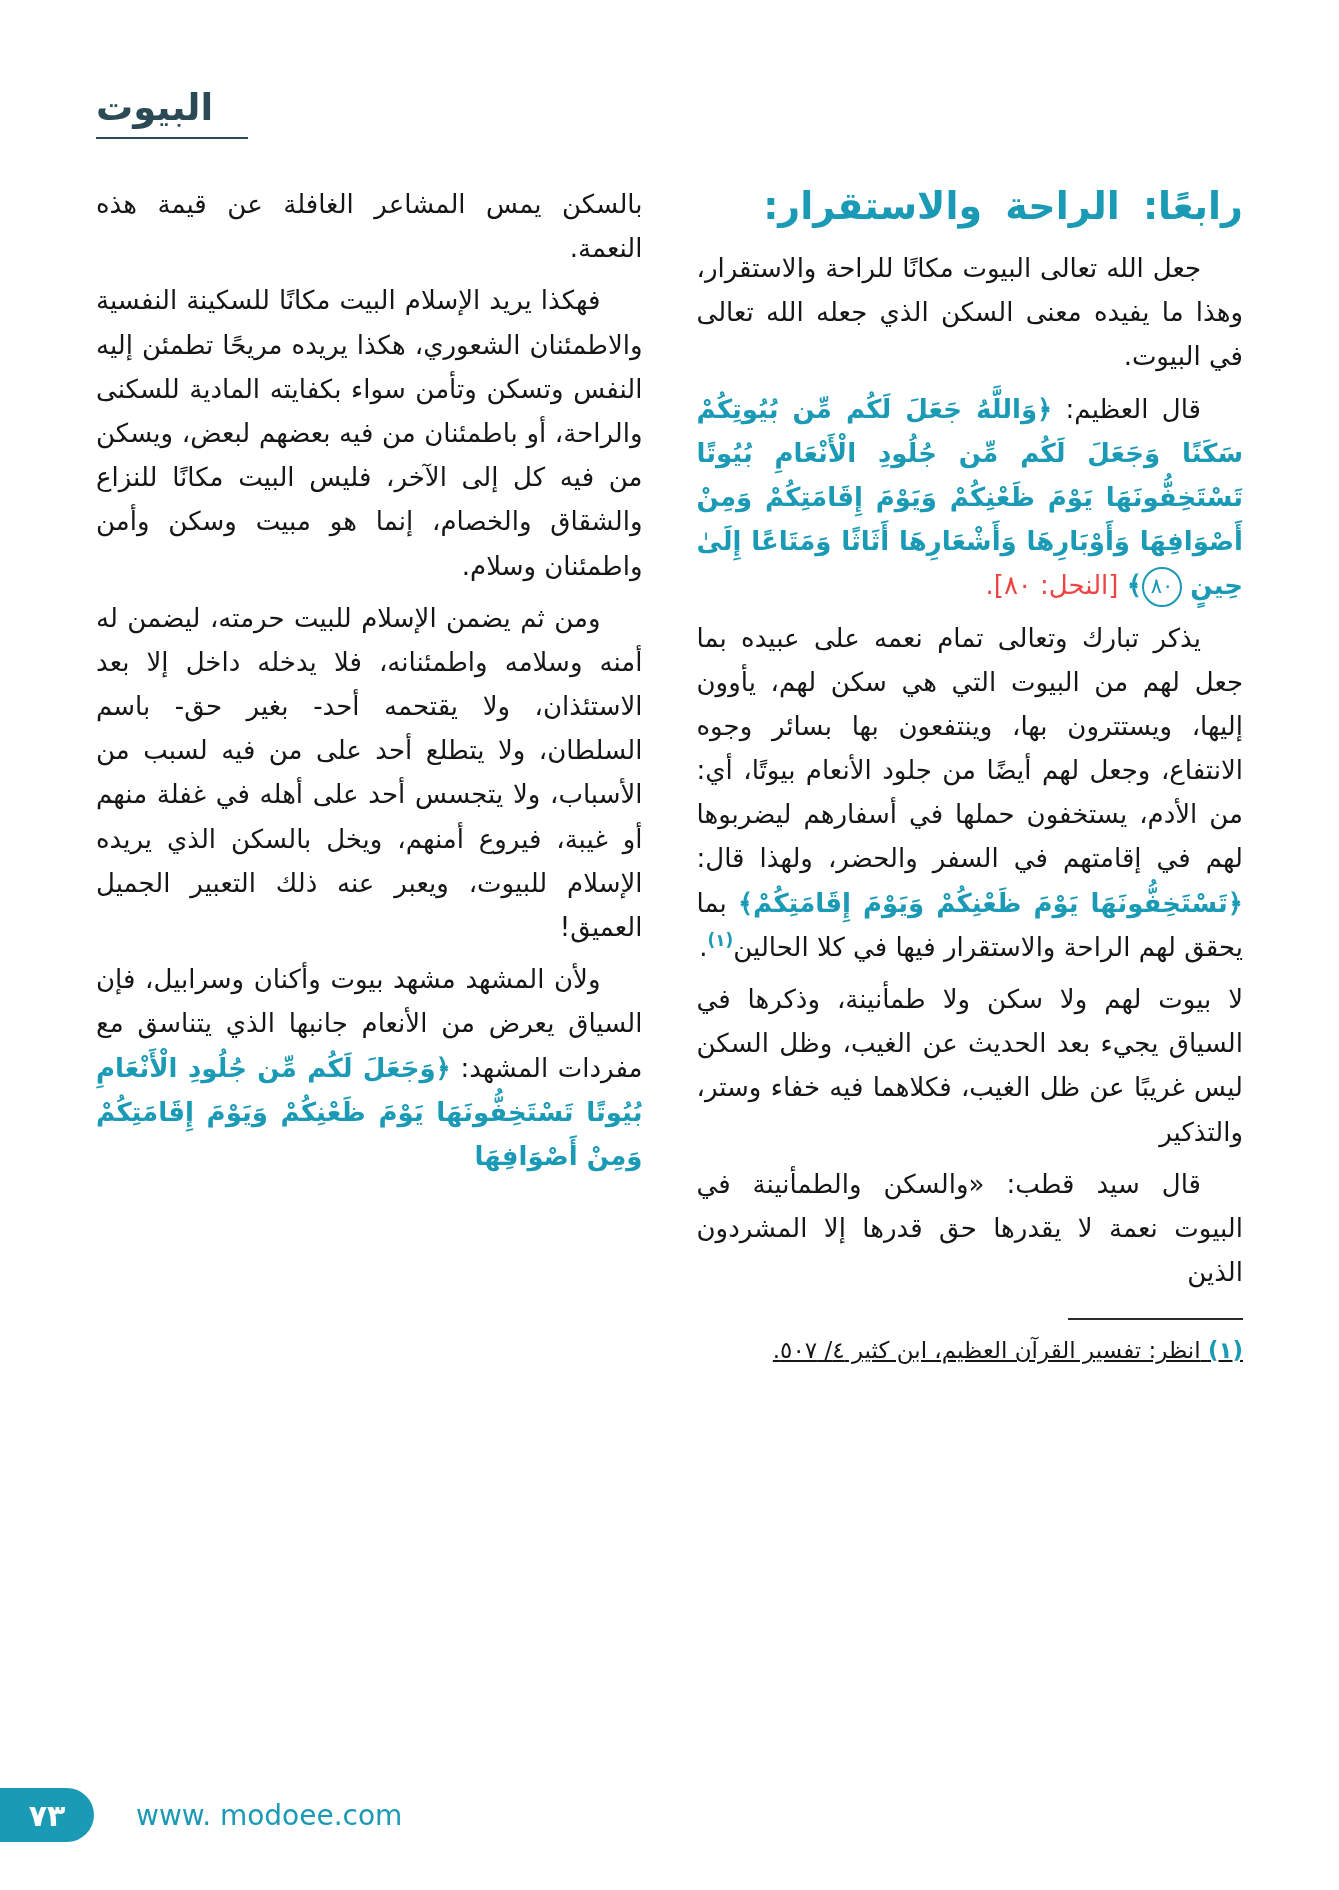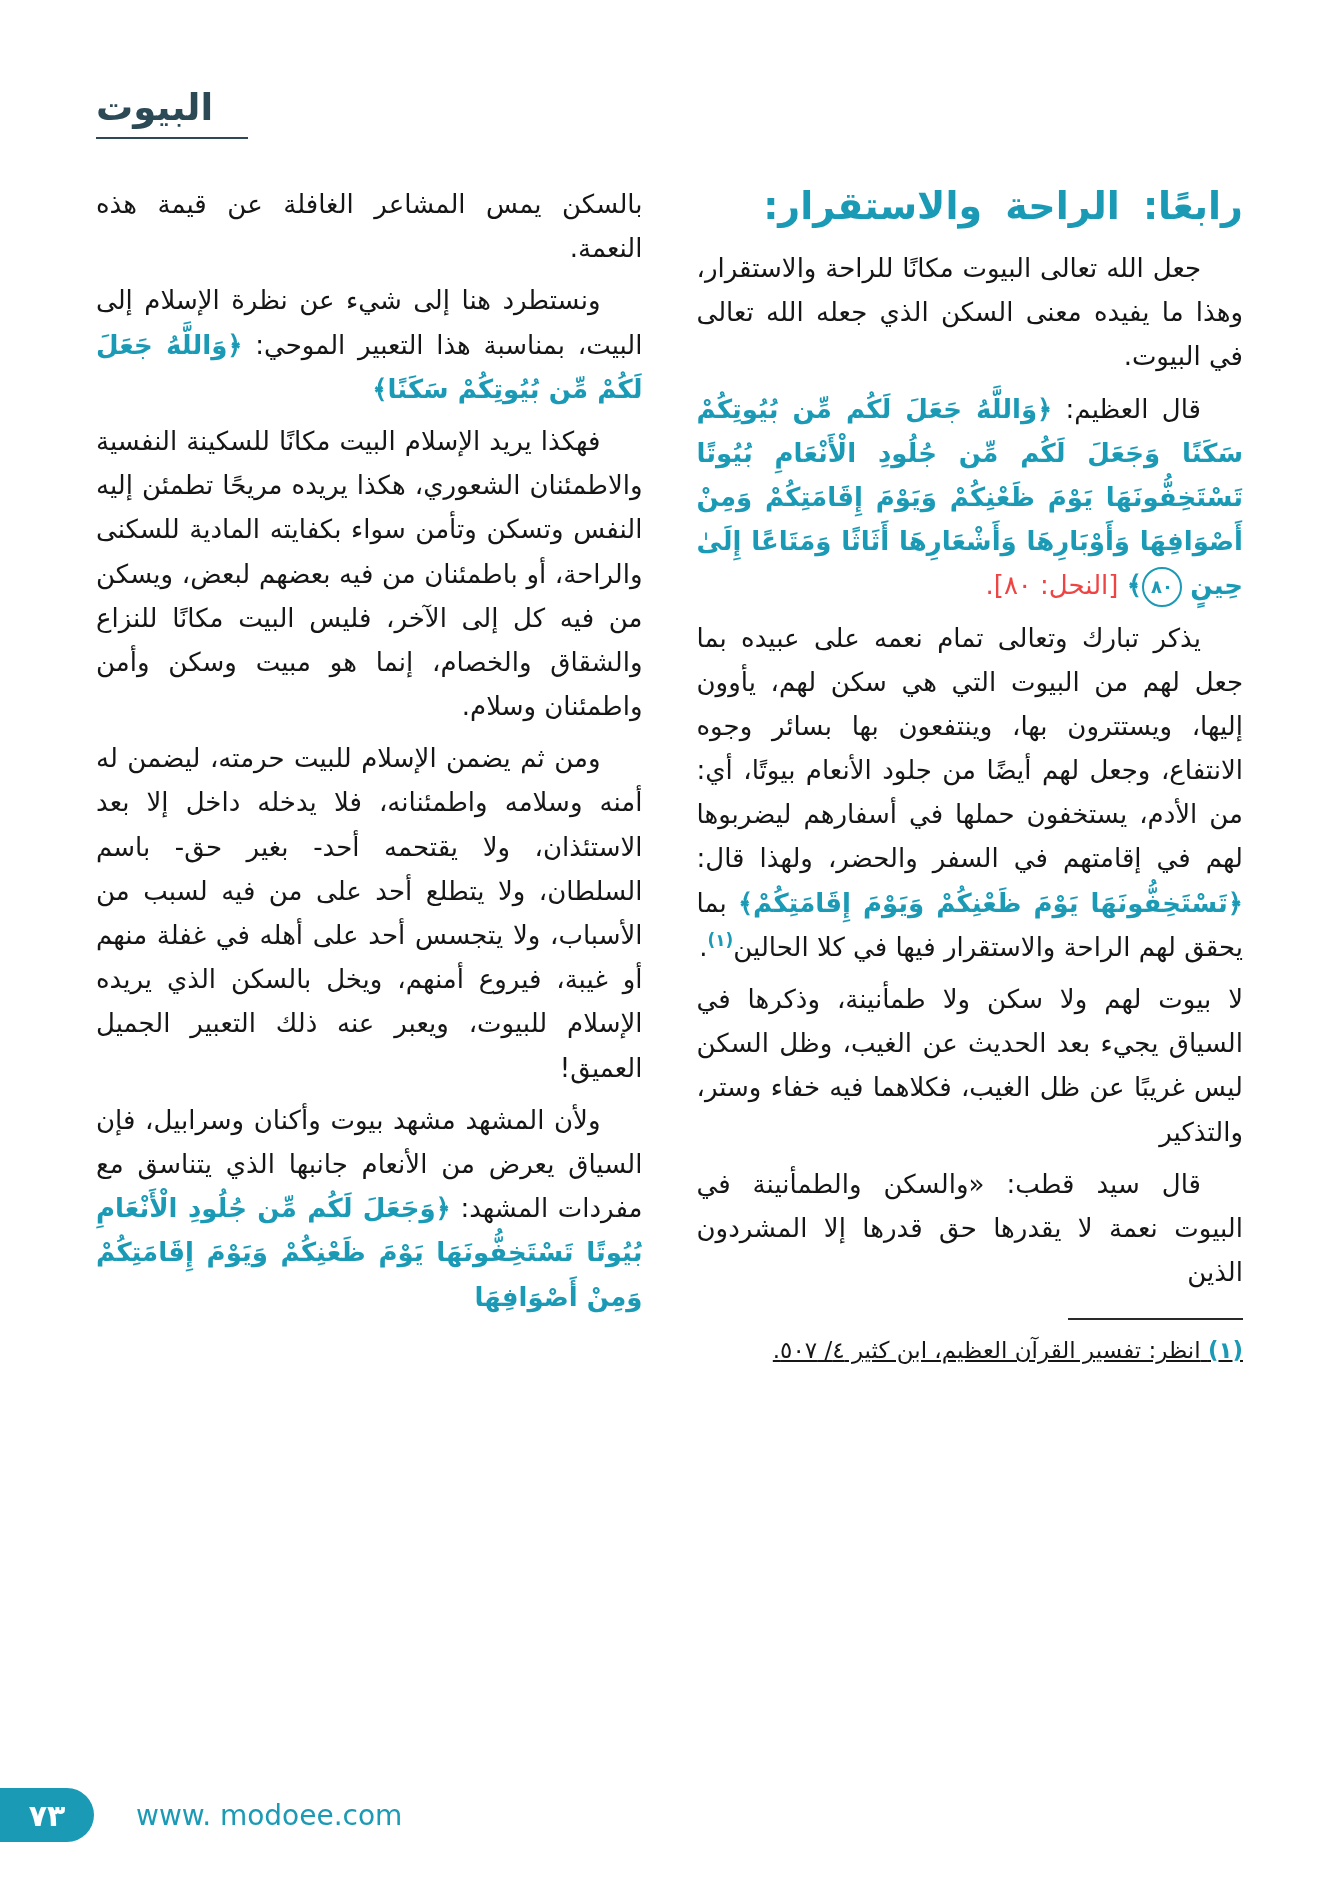--- a/index.html
+++ b/index.html
@@ -50,22 +50,22 @@
   .verse-ref { color: #ef4444; }
 
   .ayah {
     display: inline-flex;
     align-items: center;
     justify-content: center;
     width: 36px; height: 36px;
     border: 2px solid var(--accent, #1b9ab6);
     border-radius: 50%;
     color: var(--accent, #1b9ab6);
-    font-size: 18px;
-    font-weight: bold;
+    font-size: 21px;
+    font-weight: normal;
     vertical-align: middle;
     text-indent: 0;
   }
   sup.fn-mark {
     color: var(--accent, #1b9ab6);
     font-size: 0.65em;
     vertical-align: super;
     font-weight: bold;
   }
 
@@ -139,24 +139,20 @@
         <p class="footnote">
           <span class="fn-lead">(١)</span>
           <span>انظر: تفسير القرآن العظيم، ابن كثير ٤/ ٥٠٧.</span>
         </p>
       </div>
     </section>
 
     <section class="column">
       <p class="para flush">بالسكن يمس المشاعر الغافلة عن قيمة هذه النعمة.</p>
 
-      <p class="para">
-        <span>ونستطرد هنا إلى شيء عن نظرة الإسلام إلى البيت، بمناسبة هذا التعبير الموحي:</span>
-        <span class="quran">﴿وَاللَّهُ جَعَلَ لَكُمْ مِّن بُيُوتِكُمْ سَكَنًا﴾</span>
-      </p>
 
       <p class="para">فهكذا يريد الإسلام البيت مكانًا للسكينة النفسية والاطمئنان الشعوري، هكذا يريده مريحًا تطمئن إليه النفس وتسكن وتأمن سواء بكفايته المادية للسكنى والراحة، أو باطمئنان من فيه بعضهم لبعض، ويسكن من فيه كل إلى الآخر، فليس البيت مكانًا للنزاع والشقاق والخصام، إنما هو مبيت وسكن وأمن واطمئنان وسلام.</p>
       <p class="para">ومن ثم يضمن الإسلام للبيت حرمته، ليضمن له أمنه وسلامه واطمئنانه، فلا يدخله داخل إلا بعد الاستئذان، ولا يقتحمه أحد- بغير حق- باسم السلطان، ولا يتطلع أحد على من فيه لسبب من الأسباب، ولا يتجسس أحد على أهله في غفلة منهم أو غيبة، فيروع أمنهم، ويخل بالسكن الذي يريده الإسلام للبيوت، ويعبر عنه ذلك التعبير الجميل العميق!</p>
 
       <p class="para">
         <span>ولأن المشهد مشهد بيوت وأكنان وسرابيل، فإن السياق يعرض من الأنعام جانبها الذي يتناسق مع مفردات المشهد:</span>
         <span class="quran">﴿وَجَعَلَ لَكُم مِّن جُلُودِ الْأَنْعَامِ بُيُوتًا تَسْتَخِفُّونَهَا يَوْمَ ظَعْنِكُمْ وَيَوْمَ إِقَامَتِكُمْ وَمِنْ أَصْوَافِهَا</span>
       </p>
     </section>
 

